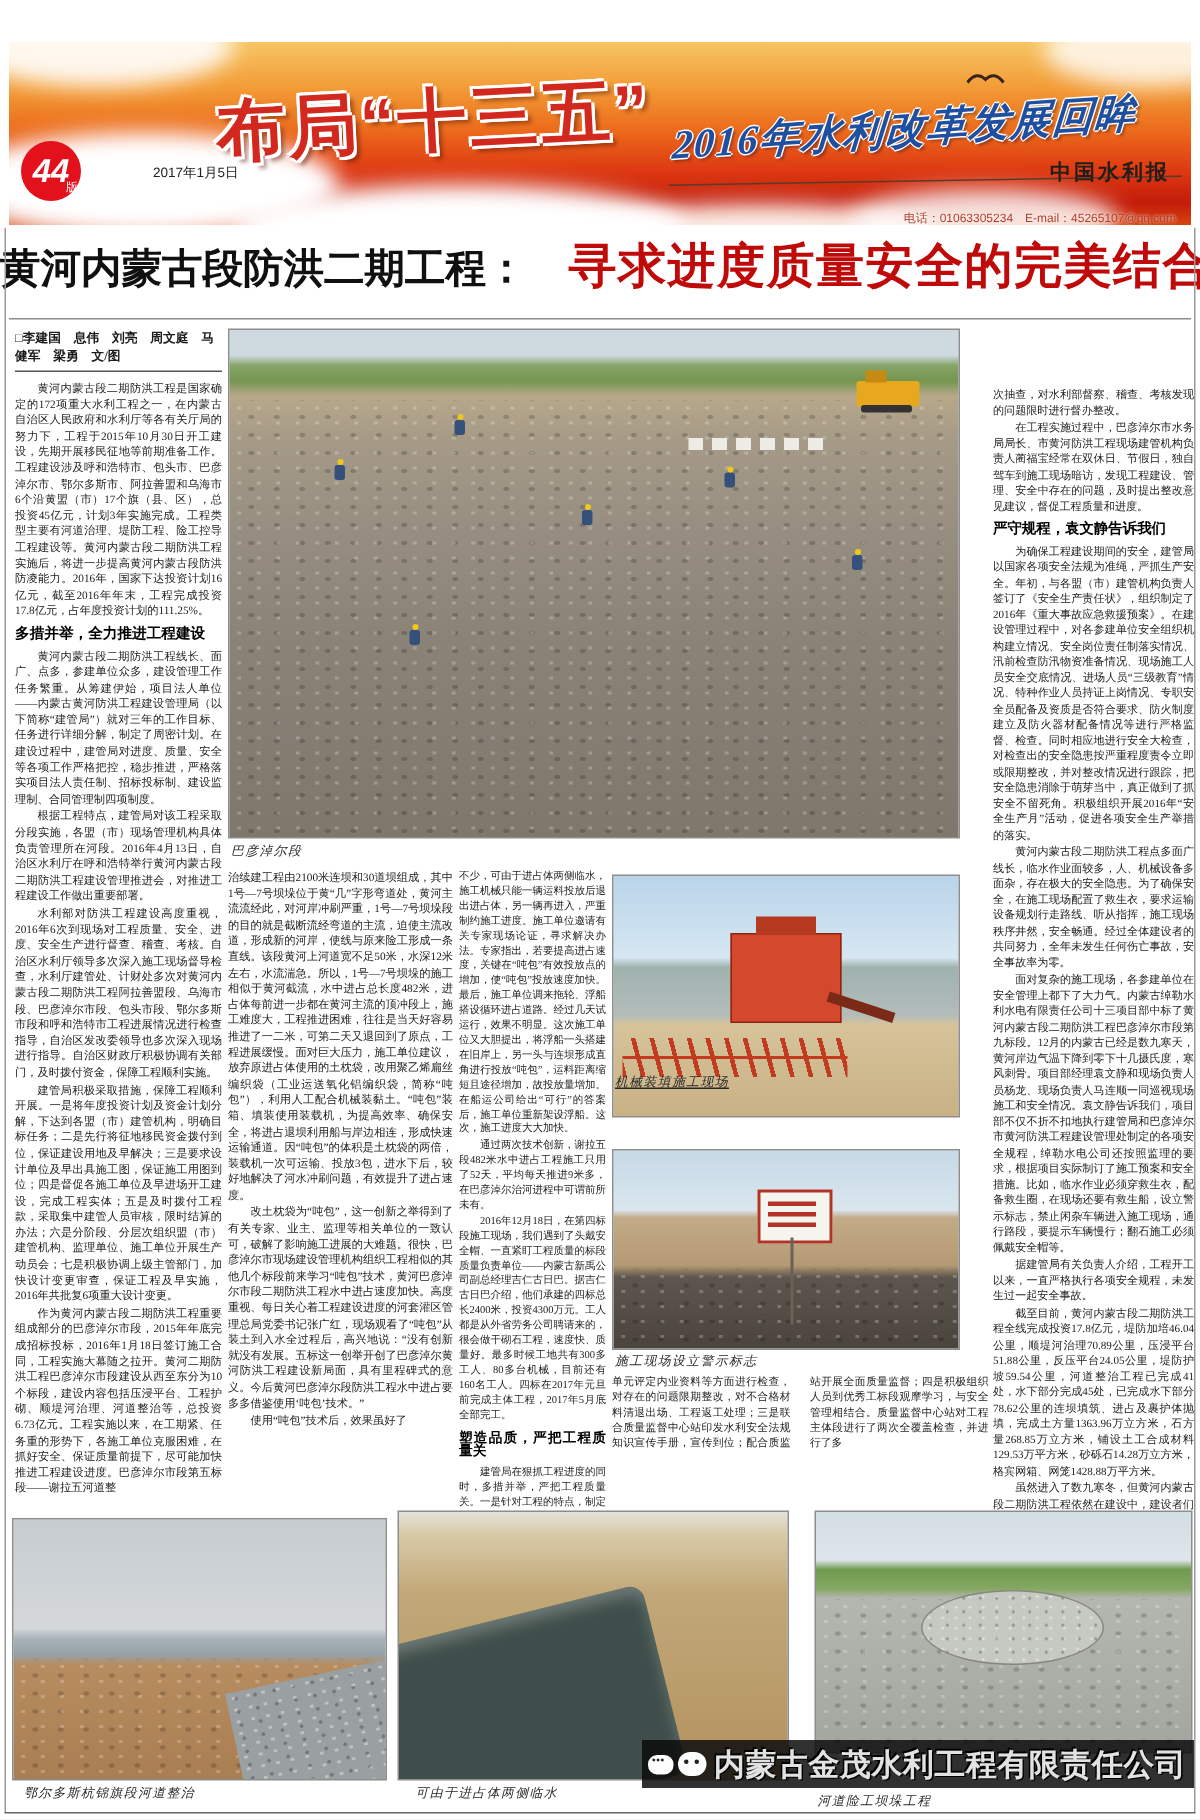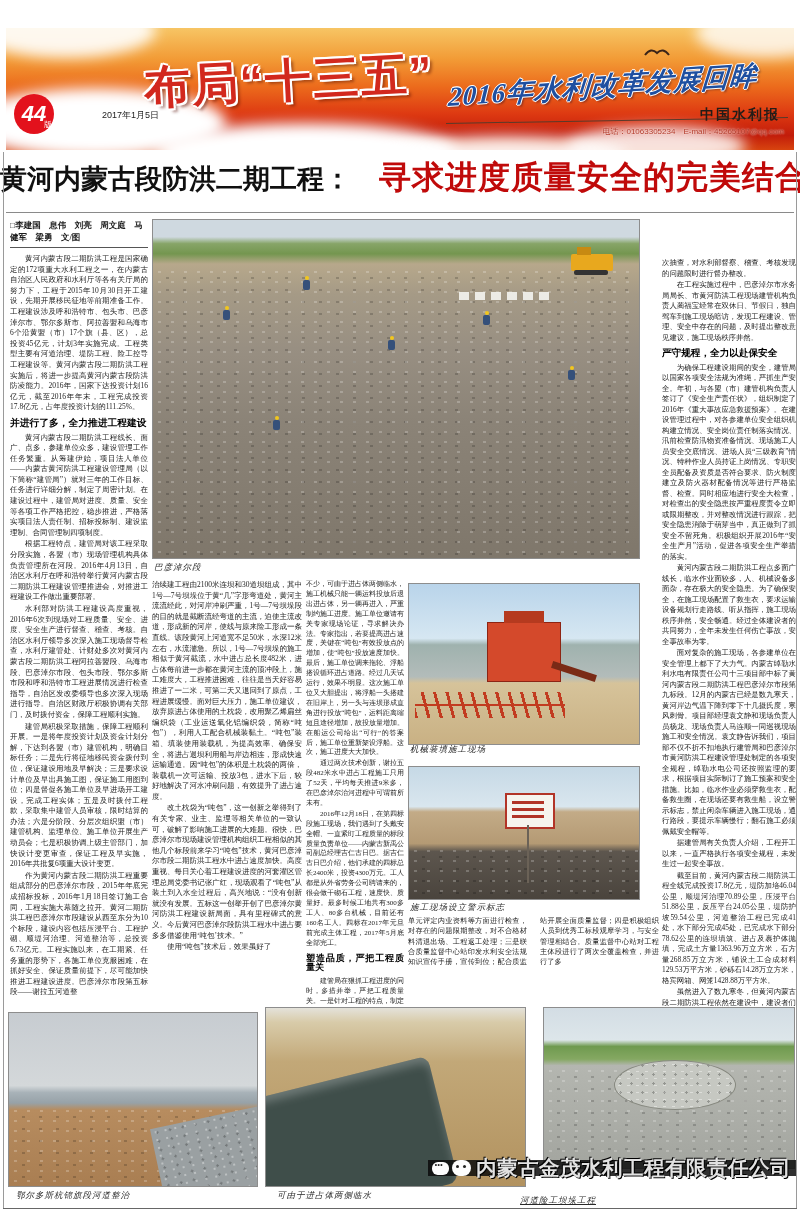--- a/index.html
+++ b/index.html
@@ -23,21 +23,21 @@
   .sp6{left:380px;top:108px;width:240px;height:40px;opacity:.9;}
   .banner-title{position:absolute;left:138px;top:22px;transform:rotate(-3deg);
     font-family:"Liberation Sans","DejaVu Sans",sans-serif;font-weight:bold;font-size:46px;letter-spacing:2px;
     color:#d2281e;
     text-shadow:-2px 0 #fff,2px 0 #fff,0 -2px #fff,0 2px #fff,-2px -2px #fff,2px 2px #fff,4px 4px 3px rgba(80,10,0,.45);}
   .banner-sub{position:absolute;left:442px;top:40px;transform:rotate(-4deg) skewX(-8deg);
     font-style:italic;font-weight:bold;font-size:27px;letter-spacing:1px;color:#1f4fa0;
     text-shadow:-1px 0 #fff,1px 0 #fff,0 -1px #fff,0 1px #fff,2px 2px 2px rgba(0,0,40,.35);}
   .banner-rule{position:absolute;left:440px;right:6px;top:92px;border-bottom:1px solid #5a3a2a;transform:rotate(-1deg);}
   .paper-name{position:absolute;right:14px;top:78px;font-weight:bold;font-size:14px;color:#241d18;letter-spacing:2px;}
-  .banner-contact{position:absolute;right:10px;top:98px;font-size:8px;color:#b33a2a;
+  .banner-contact{position:absolute;right:10px;top:112px;font-size:8px;color:#b33a2a;
     font-family:"Liberation Sans","DejaVu Sans",sans-serif;text-shadow:0 0 2px #fff;}
   .badge{position:absolute;left:8px;top:66px;width:40px;height:40px;border-radius:50%;background:#e3111c;
     color:#fff;text-align:center;font-family:"Liberation Sans","DejaVu Sans",sans-serif;}
   .badge .num{font-size:22px;font-weight:bold;line-height:40px;font-style:italic;}
   .badge .suf{position:absolute;right:2px;bottom:4px;font-size:8px;}
   .mast-date{position:absolute;left:96px;top:81px;font-size:9px;color:#222;font-family:"Liberation Sans",sans-serif;}
   .mast-editors{position:absolute;left:96px;top:97px;font-size:8.5px;color:#222;font-family:"Liberation Sans",sans-serif;margin-top:36px;}
   .bird{position:absolute;left:638px;top:18px;}
 
   
@@ -105,21 +105,21 @@
   .water-channel{position:absolute;left:-20px;top:70px;width:200px;height:130px;background:#3f4e4a;
     transform:rotate(-14deg);border-radius:10px;box-shadow:inset 0 6px 10px rgba(255,255,255,.25);}
   .photo-bright{left:543px;top:1007px;width:252px;height:162px;
     background:linear-gradient(180deg,#d3dde4 0%,#dde6ea 20%,#6f9a4f 24%,#85a862 32%,#b4b6b0 36%,#a3a59f 100%);}
   .photo-bright .speckle{height:64%;}
   .gabion-mound{position:absolute;left:70px;top:52px;width:120px;height:48px;border-radius:50%;background:#c6c8c2;
     background-image:radial-gradient(rgba(0,0,0,.25) 16%,transparent 17%),radial-gradient(rgba(255,255,255,.4) 16%,transparent 17%);
     background-size:11px 9px,9px 7px;border:1px solid #86887f;}
 
   
-  .company-band{position:absolute;left:428px;top:1160px;width:368px;height:16px;background:rgba(12,12,12,.85);
+  .company-band{position:absolute;left:428px;top:1160px;width:368px;height:32px;background:rgba(12,12,12,.85);
     display:flex;align-items:center;padding-left:4px;box-sizing:border-box;}
   .wx-bubble{width:17px;height:13px;background:#fdfdfd;border-radius:6px;position:relative;margin-right:3px;flex:none;}
   .wx-bubble::before{content:"•••";position:absolute;left:2.5px;top:-1px;font-size:8px;color:#222;letter-spacing:0;}
   .wx-bubble::after{content:"";position:absolute;left:3px;bottom:-3px;border:3px solid transparent;border-top-color:#fdfdfd;}
   .wx-logo{width:19px;height:16px;background:#fdfdfd;border-radius:8px;position:relative;margin-right:5px;flex:none;}
   .wx-logo::before{content:"";position:absolute;left:4px;top:5px;width:3px;height:3px;border-radius:50%;background:#222;box-shadow:7px 0 0 #222;}
   .wx-logo::after{content:"";position:absolute;left:4px;bottom:-3px;border:3px solid transparent;border-top-color:#fdfdfd;}
   .company-name{font-family:"Liberation Sans","DejaVu Sans",sans-serif;font-weight:bold;font-size:20.5px;
     color:#e2e2e2;letter-spacing:0.5px;white-space:nowrap;text-shadow:1px 1px 0 #000,-1px -1px 0 #000;}
 </style>
@@ -157,21 +157,21 @@
   <div class="headline-rule"></div>
 
   <div class="frame-left"></div>
   <div class="frame-right"></div>
   <div class="frame-bottom"></div>
 
   <div class="tcol col-left">
     <div class="byline">□李建国　息伟　刘亮　周文庭　马健军　梁勇　文/图</div>
     <div>
         <p class="para">黄河内蒙古段二期防洪工程是国家确定的172项重大水利工程之一，在内蒙古自治区人民政府和水利厅等各有关厅局的努力下，工程于2015年10月30日开工建设，先期开展移民征地等前期准备工作。工程建设涉及呼和浩特市、包头市、巴彦淖尔市、鄂尔多斯市、阿拉善盟和乌海市6个沿黄盟（市）17个旗（县、区），总投资45亿元，计划3年实施完成。工程类型主要有河道治理、堤防工程、险工控导工程建设等。黄河内蒙古段二期防洪工程实施后，将进一步提高黄河内蒙古段防洪防凌能力。2016年，国家下达投资计划16亿元，截至2016年年末，工程完成投资17.8亿元，占年度投资计划的111.25%。</p>
-        <div class="subhead">并进行了多，全力推进工程建设</div>
+        <div class="subhead">多措并举，全力推进工程建设</div>
         <p class="para">黄河内蒙古段二期防洪工程线长、面广、点多，参建单位众多，建设管理工作任务繁重。从筹建伊始，项目法人单位——内蒙古黄河防洪工程建设管理局（以下简称“建管局”）就对三年的工作目标、任务进行详细分解，制定了周密计划。在建设过程中，建管局对进度、质量、安全等各项工作严格把控，稳步推进，严格落实项目法人责任制、招标投标制、建设监理制、合同管理制四项制度。</p>
         <p class="para">根据工程特点，建管局对该工程采取分段实施，各盟（市）现场管理机构具体负责管理所在河段。2016年4月13日，自治区水利厅在呼和浩特举行黄河内蒙古段二期防洪工程建设管理推进会，对推进工程建设工作做出重要部署。</p>
         <p class="para">水利部对防洪工程建设高度重视，2016年6次到现场对工程质量、安全、进度、安全生产进行督查、稽查、考核。自治区水利厅领导多次深入施工现场督导检查，水利厅建管处、计财处多次对黄河内蒙古段二期防洪工程阿拉善盟段、乌海市段、巴彦淖尔市段、包头市段、鄂尔多斯市段和呼和浩特市工程进展情况进行检查指导，自治区发改委领导也多次深入现场进行指导。自治区财政厅积极协调有关部门，及时拨付资金，保障工程顺利实施。</p>
         <p class="para">建管局积极采取措施，保障工程顺利开展。一是将年度投资计划及资金计划分解，下达到各盟（市）建管机构，明确目标任务；二是先行将征地移民资金拨付到位，保证建设用地及早解决；三是要求设计单位及早出具施工图，保证施工用图到位；四是督促各施工单位及早进场开工建设，完成工程实体；五是及时拨付工程款，采取集中建管人员审核，限时结算的办法；六是分阶段、分层次组织盟（市）建管机构、监理单位、施工单位开展生产动员会；七是积极协调上级主管部门，加快设计变更审查，保证工程及早实施，2016年共批复6项重大设计变更。</p>
         <p class="para">作为黄河内蒙古段二期防洪工程重要组成部分的巴彦淖尔市段，2015年年底完成招标投标，2016年1月18日签订施工合同，工程实施大幕随之拉开。黄河二期防洪工程巴彦淖尔市段建设从西至东分为10个标段，建设内容包括压浸平台、工程护砌、顺堤河治理、河道整治等，总投资6.73亿元。工程实施以来，在工期紧、任务重的形势下，各施工单位克服困难，在抓好安全、保证质量前提下，尽可能加快推进工程建设进度。巴彦淖尔市段第五标段——谢拉五河道整</p>
       </div>
   </div>
 
   <div class="photo photo-big">
     <div class="speckle"></div>
@@ -197,37 +197,37 @@
       <p class="para">2016年12月18日，在第四标段施工现场，我们遇到了头戴安全帽、一直紧盯工程质量的标段质量负责单位——内蒙古新禹公司副总经理吉仁古日巴。据吉仁古日巴介绍，他们承建的四标总长2400米，投资4300万元。工人都是从外省劳务公司聘请来的，很会做干砌石工程，速度快、质量好。最多时候工地共有300多工人、80多台机械，目前还有160名工人。四标在2017年元旦前完成主体工程，2017年5月底全部完工。</p>
       <div class="subhead">塑造品质，严把工程质量关</div>
       <p class="para">建管局在狠抓工程进度的同时，多措并举，严把工程质量关。一是针对工程的特点，制定了工程质量管理办法和实施细则，明确了质量管理职责，并与参建单位签订质量终身承诺书；二是开展质量专项检查，对设计现场服务情况、监理质量管理方面、施工单位质量保证等方面开展检查，对原材料检验试验、工序施工、工程实体质量、</p>
     </div>
 
   <div class="photo photo-mixer">
     <div class="mixer-body"></div>
     <div class="mixer-chute"></div>
     <div class="truss"></div>
   </div>
-  <div class="caption" style="left:410px;top:744px;">机械装填施工现场</div>
+  <div class="caption" style="left:410px;top:716px;text-decoration:underline;">机械装填施工现场</div>
 
   <div class="photo photo-sign">
     <div class="speckle"></div>
     <div class="sign"></div>
     <div class="sign-pole"></div>
   </div>
   <div class="caption" style="left:410px;top:902px;">施工现场设立警示标志</div>
 
   <div class="tcol col-midbottom">
       <p class="para cont">单元评定内业资料等方面进行检查，对存在的问题限期整改，对不合格材料清退出场、工程返工处理；三是联合质量监督中心站印发水利安全法规知识宣传手册，宣传到位；配合质监站开展全面质量监督；四是积极组织人员到优秀工标段观摩学习，与安全管理相结合。质量监督中心站对工程主体段进行了两次全覆盖检查，并进行了多</p>
     </div>
 
   <div class="tcol col-right">
       <p class="para cont">次抽查，对水利部督察、稽查、考核发现的问题限时进行督办整改。</p>
-      <p class="para">在工程实施过程中，巴彦淖尔市水务局局长、市黄河防洪工程现场建管机构负责人蔺福宝经常在双休日、节假日，独自驾车到施工现场暗访，发现工程建设、管理、安全中存在的问题，及时提出整改意见建议，施工现场秩序井然。</p>
-      <div class="subhead">严守规程，全力以赴保安全</div>
+      <p class="para">在工程实施过程中，巴彦淖尔市水务局局长、市黄河防洪工程现场建管机构负责人蔺福宝经常在双休日、节假日，独自驾车到施工现场暗访，发现工程建设、管理、安全中存在的问题，及时提出整改意见建议，督促工程质量和进度。</p>
+      <div class="subhead">严守规程，袁文静告诉我们</div>
       <p class="para">为确保工程建设期间的安全，建管局以国家各项安全法规为准绳，严抓生产安全。年初，与各盟（市）建管机构负责人签订了《安全生产责任状》，组织制定了2016年《重大事故应急救援预案》。在建设管理过程中，对各参建单位安全组织机构建立情况、安全岗位责任制落实情况、汛前检查防汛物资准备情况、现场施工人员安全交底情况、进场人员“三级教育”情况、特种作业人员持证上岗情况、专职安全员配备及资质是否符合要求、防火制度建立及防火器材配备情况等进行严格监督、检查。同时相应地进行安全大检查，对检查出的安全隐患按严重程度责令立即或限期整改，并对整改情况进行跟踪，把安全隐患消除于萌芽当中，真正做到了抓安全不留死角。积极组织开展2016年“安全生产月”活动，促进各项安全生产举措的落实。</p>
       <p class="para">黄河内蒙古段二期防洪工程点多面广线长，临水作业面较多，人、机械设备多面杂，存在极大的安全隐患。为了确保安全，在施工现场配置了救生衣，要求运输设备规划行走路线、听从指挥，施工现场秩序井然，安全畅通。经过全体建设者的共同努力，全年未发生任何伤亡事故，安全事故率为零。</p>
       <p class="para">面对复杂的施工现场，各参建单位在安全管理上都下了大力气。内蒙古绰勒水利水电有限责任公司十三项目部中标了黄河内蒙古段二期防洪工程巴彦淖尔市段第九标段。12月的内蒙古已经是数九寒天，黄河岸边气温下降到零下十几摄氏度，寒风刺骨。项目部经理袁文静和现场负责人员杨龙、现场负责人马连顺一同巡视现场施工和安全情况。袁文静告诉我们，项目部不仅不折不扣地执行建管局和巴彦淖尔市黄河防洪工程建设管理处制定的各项安全规程，绰勒水电公司还按照监理的要求，根据项目实际制订了施工预案和安全措施。比如，临水作业必须穿救生衣，配备救生圈，在现场还要有救生船，设立警示标志，禁止闲杂车辆进入施工现场，通行路段，要提示车辆慢行；翻石施工必须佩戴安全帽等。</p>
       <p class="para">据建管局有关负责人介绍，工程开工以来，一直严格执行各项安全规程，未发生过一起安全事故。</p>
       <p class="para">截至目前，黄河内蒙古段二期防洪工程全线完成投资17.8亿元，堤防加培46.04公里，顺堤河治理70.89公里，压浸平台51.88公里，反压平台24.05公里，堤防护坡59.54公里，河道整治工程已完成41处，水下部分完成45处，已完成水下部分78.62公里的连坝填筑、进占及裹护体抛填，完成土方量1363.96万立方米，石方量268.85万立方米，铺设土工合成材料129.53万平方米，砂砾石14.28万立方米，格宾网箱、网笼1428.88万平方米。</p>
       <p class="para">虽然进入了数九寒冬，但黄河内蒙古段二期防洪工程依然在建设中，建设者们有一个共同的心愿：愿母亲河岁岁安澜，平安度凌汛。</p>
     </div>
 
   <div class="photo photo-bleft">
     <div class="speckle"></div>
@@ -242,15 +242,15 @@
   </div>
 
   <div class="company-band">
     <span class="wx-bubble"></span>
     <span class="wx-logo"></span>
     <span class="company-name">内蒙古金茂水利工程有限责任公司</span>
   </div>
 
   <div class="caption" style="left:16px;top:1190px;">鄂尔多斯杭锦旗段河道整治</div>
   <div class="caption" style="left:277px;top:1190px;">可由于进占体两侧临水</div>
-  <div class="caption" style="left:520px;top:1195px;text-decoration:underline;">河道险工坝垛工程</div>
+  <div class="caption" style="left:545px;top:1195px;">河道险工坝垛工程</div>
 
 </div>
 
 </body></html>

